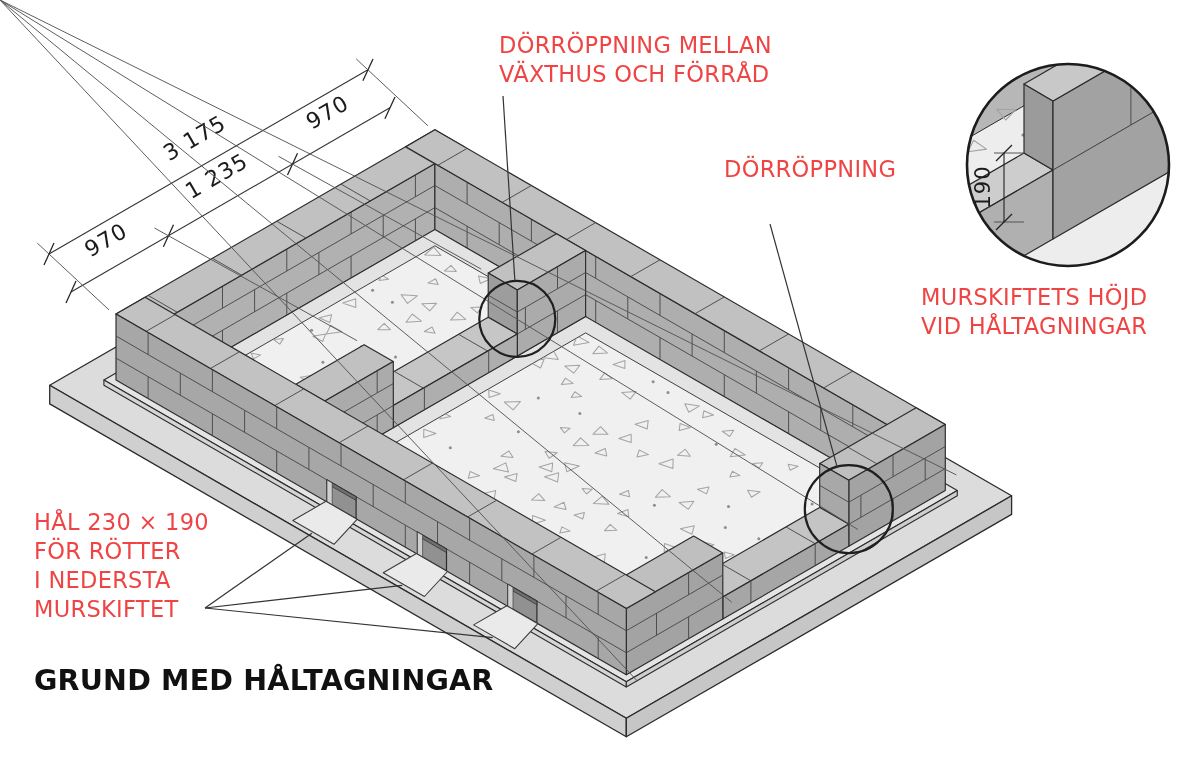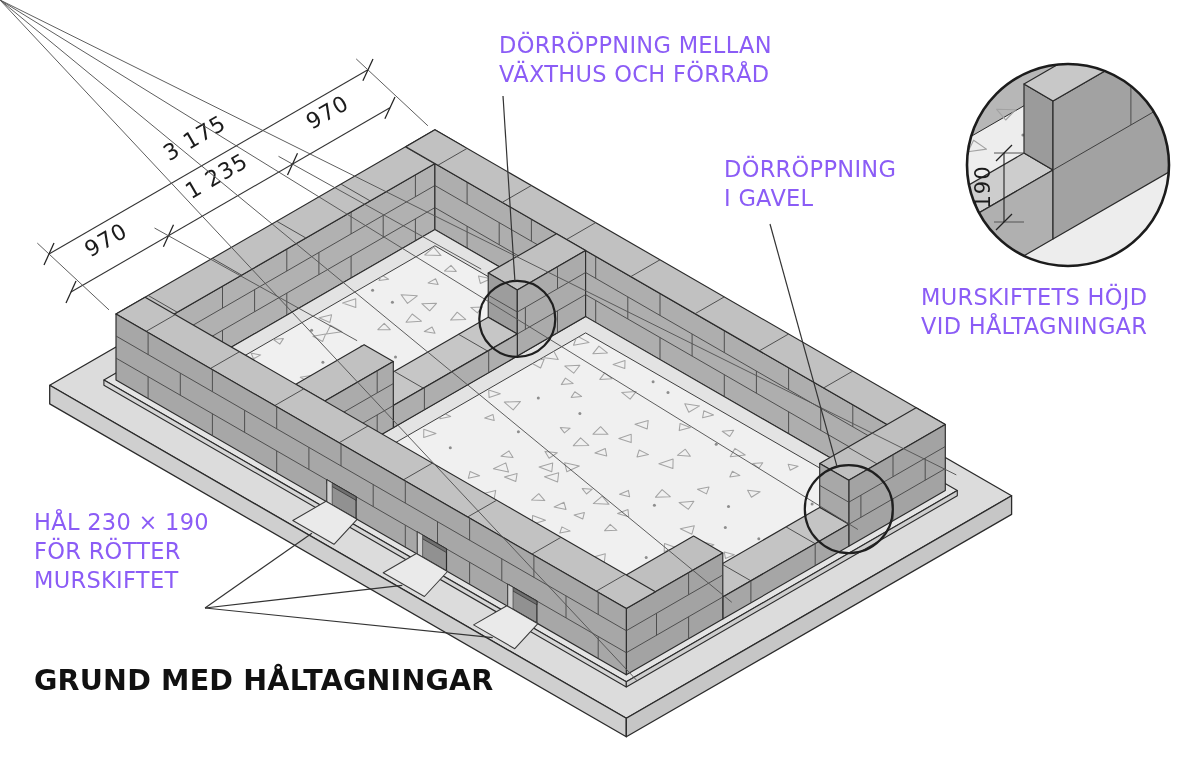--- a/index.html
+++ b/index.html
@@ -1,20 +1,20 @@
 <!DOCTYPE html>
 <html><head>
 <meta charset="utf-8">
 <style>
   html,body{margin:0;padding:0;background:#fff;}
   .stage{position:relative;width:1200px;height:760px;background:#fff;overflow:hidden;
          font-family:"DejaVu Sans","Liberation Sans",sans-serif;}
   svg{position:absolute;left:0;top:0;}
   svg text{font-family:"DejaVu Sans","Liberation Sans",sans-serif;}
-  .ann{position:absolute;color:#8b5cf6;font-size:22.5px;line-height:29px;
+  .ann{position:absolute;color:#ef4444;font-size:22.5px;line-height:29px;
        letter-spacing:.3px;white-space:nowrap;}
   .ttl{position:absolute;color:#111;font-weight:bold;font-size:28.5px;line-height:36px;
        letter-spacing:.2px;white-space:nowrap;}
 </style>
 </head>
 <body>
 
 <div class="stage">
 
   <svg id="scene" width="1200" height="760" viewBox="0 0 1200 760">
@@ -420,31 +420,31 @@
       </g>
     </svg>
 
   <div class="ann" style="left:499px;top:31px">
     <div>DÖRRÖPPNING MELLAN</div>
     <div>VÄXTHUS OCH FÖRRÅD</div>
   </div>
 
   <div class="ann" style="left:724px;top:155px">
     <div>DÖRRÖPPNING</div>
-    <div>I GAVEL</div>
   </div>
 
   <div class="ann" style="left:921px;top:283px">
     <div>MURSKIFTETS HÖJD</div>
     <div>VID HÅLTAGNINGAR</div>
   </div>
 
   <div class="ann" style="left:34px;top:508px">
     <div>HÅL 230 × 190</div>
     <div>FÖR RÖTTER</div>
+    <div>I NEDERSTA</div>
     <div>MURSKIFTET</div>
   </div>
 
   <div class="ttl" style="left:34px;top:663px">
     <div>GRUND MED HÅLTAGNINGAR</div>
   </div>
 
 </div>
 
 </body></html>

